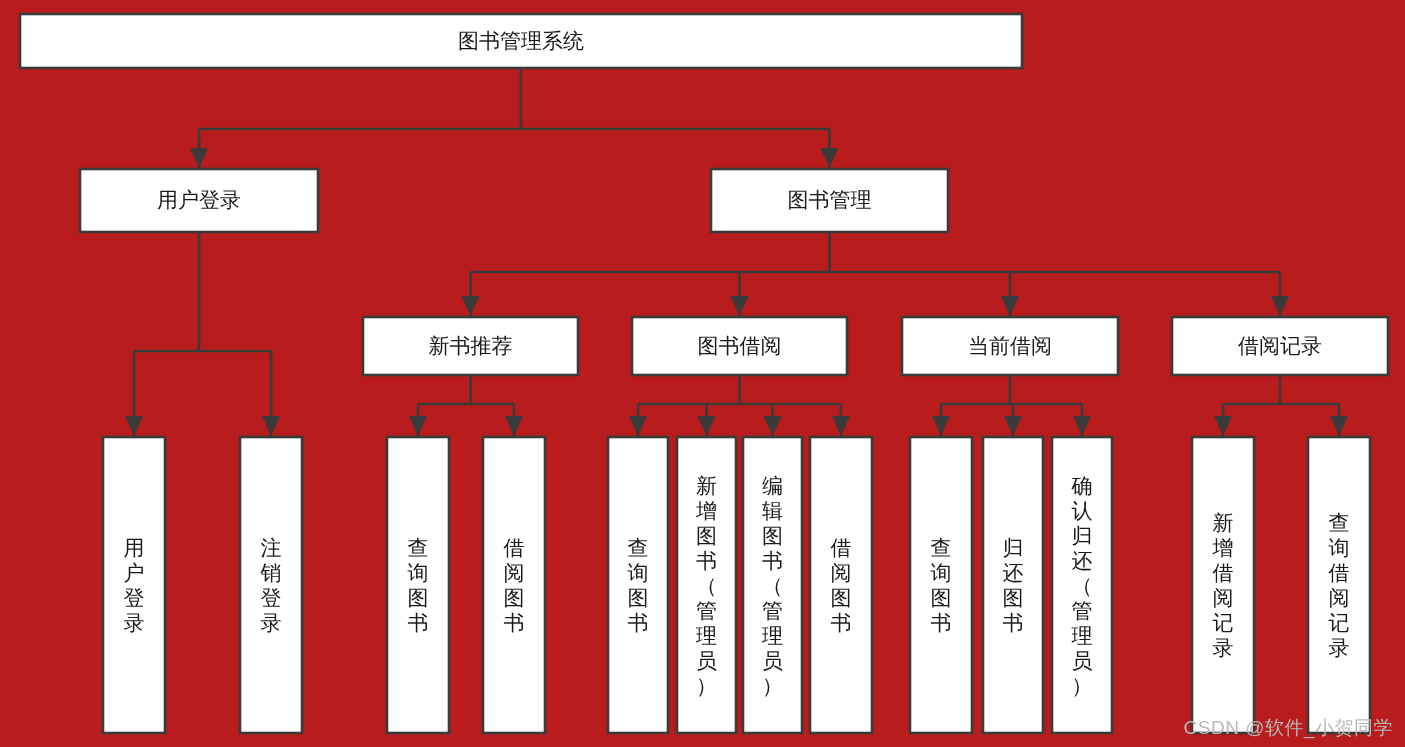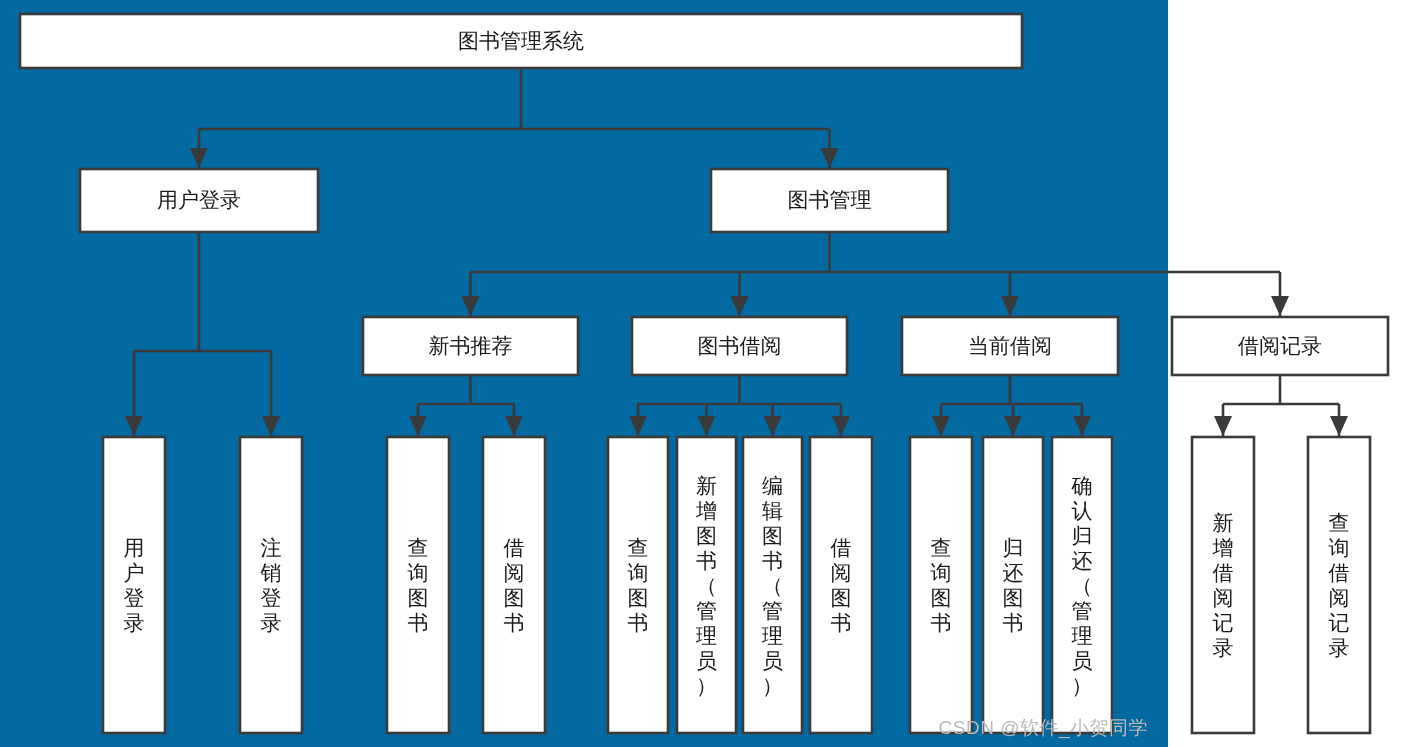--- a/index.html
+++ b/index.html
@@ -8,23 +8,23 @@
     background: #ffffff;
   }
   body {
     width: 1405px;
     height: 747px;
     font-family: "Liberation Sans", "DejaVu Sans", sans-serif;
     overflow: hidden;
   }
   #diagram-root {
     position: relative;
-    width: 1168px;
+    width: 1405px;
     height: 747px;
-    background: #0369a1;
+    background: #b91c1c;
     text-decoration: underline;
   }
   svg#flow-svg {
     position: absolute;
     left: 0;
     top: 0;
     width: 1405px;
     height: 747px;
   }
   .node-box {
@@ -50,21 +50,21 @@
     stroke-width: 2.6;
     fill: none;
     stroke-linecap: butt;
   }
   .arrow-head {
     fill: #3a3a3a;
     stroke: none;
   }
   .watermark {
     position: absolute;
-    right: 20px;
+    right: 12px;
     bottom: 6px;
     font-family: "Liberation Sans", "DejaVu Sans", sans-serif;
     font-size: 19px;
     color: #b9b9b9;
     white-space: nowrap;
     letter-spacing: 0.5px;
     user-select: none;
     text-align: right;
   }
 </style>

